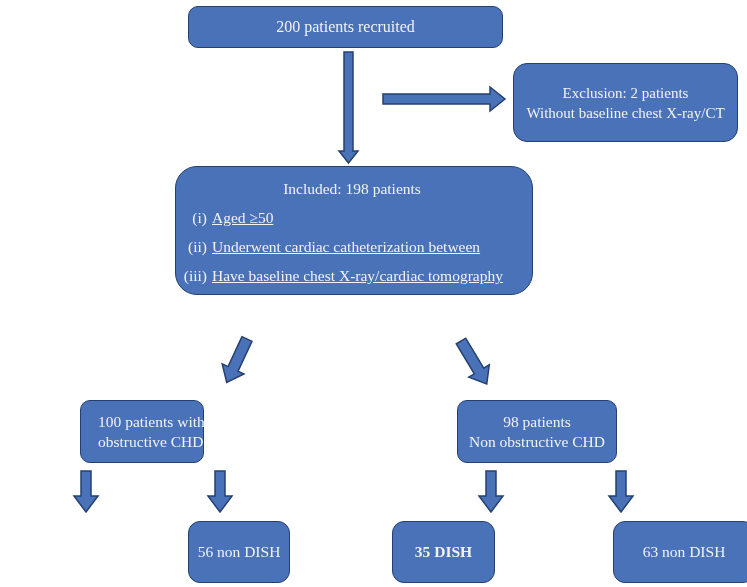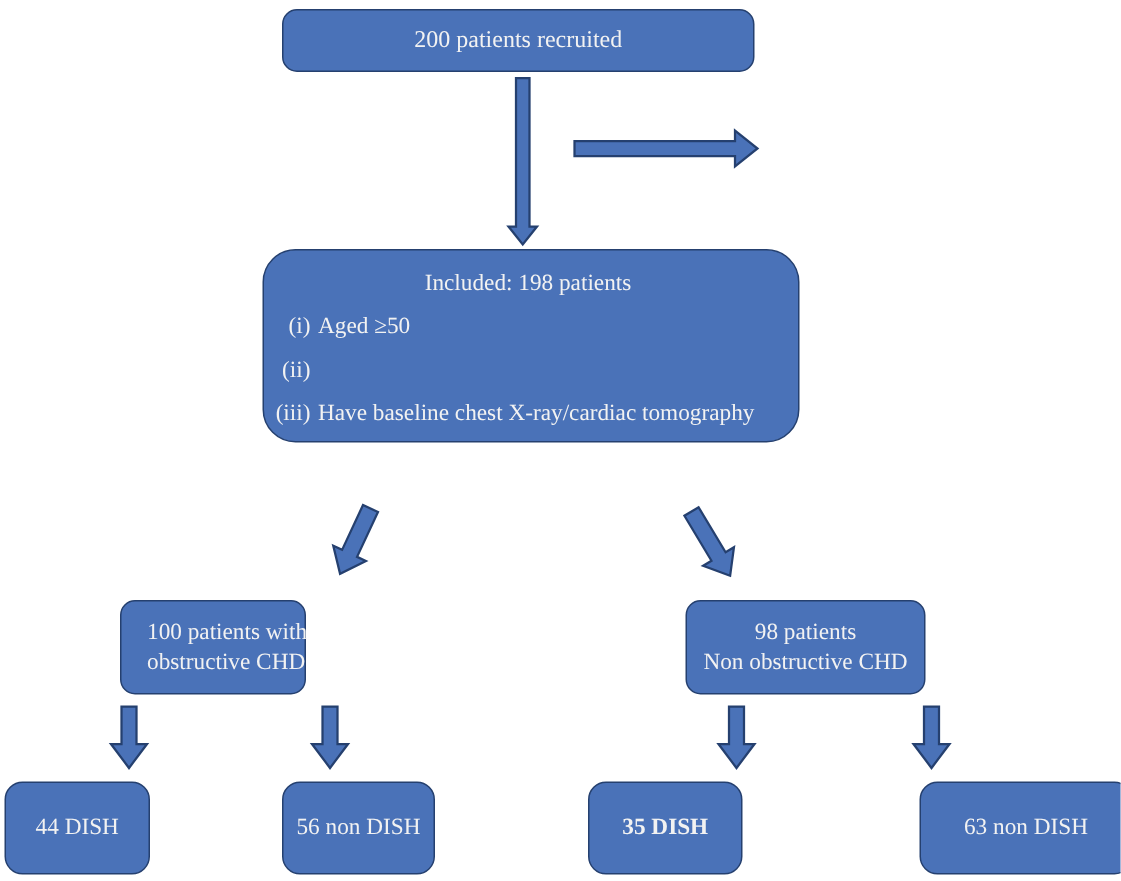--- a/index.html
+++ b/index.html
@@ -33,21 +33,21 @@
   .box-exclusion { left: 513px; top: 63px; width: 225px; height: 79px; border-radius: 14px; font-size: 15px; line-height: 20px; }
 
   .box-included {
     left: 175px; top: 166px; width: 358px; height: 129px;
     border-radius: 22px; font-size: 15.5px;
     padding: 12px 8px 0 4px;
   }
   .included-title { text-align: center; line-height: 19px; }
   .inc-item { display: flex; margin-top: 10px; line-height: 19px; }
   .inc-marker { width: 27px; text-align: right; flex: none; }
-  .inc-text { margin-left: 5px; }
+  .inc-text { margin-left: 5px; text-decoration: underline; }
   .inc-line { display: block; white-space: nowrap; }
 
   .box-chd-left {
     left: 80px; top: 400px; width: 124px; height: 63px; border-radius: 10px;
     font-size: 15.5px; line-height: 20px;
     display: flex; flex-direction: column; justify-content: center;
     padding-left: 17px;
   }
   .box-chd-right { left: 457px; top: 400px; width: 160px; height: 63px; border-radius: 10px; font-size: 15.5px; line-height: 20px; }
 
@@ -73,55 +73,57 @@
     <polygon class="arrow" transform="translate(86,471)" points="-5,0 -5,25 -12,25 0,41 12,25 5,25 5,0"></polygon>
     <polygon class="arrow" transform="translate(220,471)" points="-5,0 -5,25 -12,25 0,41 12,25 5,25 5,0"></polygon>
     <polygon class="arrow" transform="translate(491,471)" points="-5,0 -5,25 -12,25 0,41 12,25 5,25 5,0"></polygon>
     <polygon class="arrow" transform="translate(621,471)" points="-5,0 -5,25 -12,25 0,41 12,25 5,25 5,0"></polygon>
   </svg>
 
   <div class="box box-recruited center">
     <span>200 patients recruited</span>
   </div>
 
+  <div class="box box-exclusion center">
+    <span class="nowrap">Exclusion: 2 patients</span>
+    <span class="nowrap">Without baseline chest X-ray/CT</span>
+  </div>
 
   <div class="box box-included">
     <div class="included-title">Included: 198 patients</div>
     <div class="inc-item">
       <span class="inc-marker">(i)</span>
       <span class="inc-text">
         <span class="inc-line">Aged ≥50</span>
       </span>
     </div>
     <div class="inc-item">
       <span class="inc-marker">(ii)</span>
       <span class="inc-text">
+        <span class="inc-line">Underwent cardiac catheterization between</span>
       </span>
     </div>
     <div class="inc-item">
       <span class="inc-marker">(iii)</span>
       <span class="inc-text">
         <span class="inc-line">Have baseline chest X-ray/cardiac tomography</span>
       </span>
     </div>
   </div>
 
   <div class="box box-chd-left">
     <span class="nowrap">100 patients with</span>
     <span class="nowrap">obstructive CHD</span>
   </div>
 
   <div class="box box-chd-right center">
     <span class="nowrap">98 patients</span>
     <span class="nowrap">Non obstructive CHD</span>
   </div>
 
-  <div class="box box-leaf leaf-dish1 center">
-    <span>44 DISH</span>
-  </div>
   <div class="box box-leaf leaf-nondish1 center">
     <span>56 non DISH</span>
   </div>
   <div class="box box-leaf leaf-dish2 center">
     <span>35 DISH</span>
   </div>
   <div class="box box-leaf leaf-nondish2 center">
     <span>63 non DISH</span>
   </div>
 

